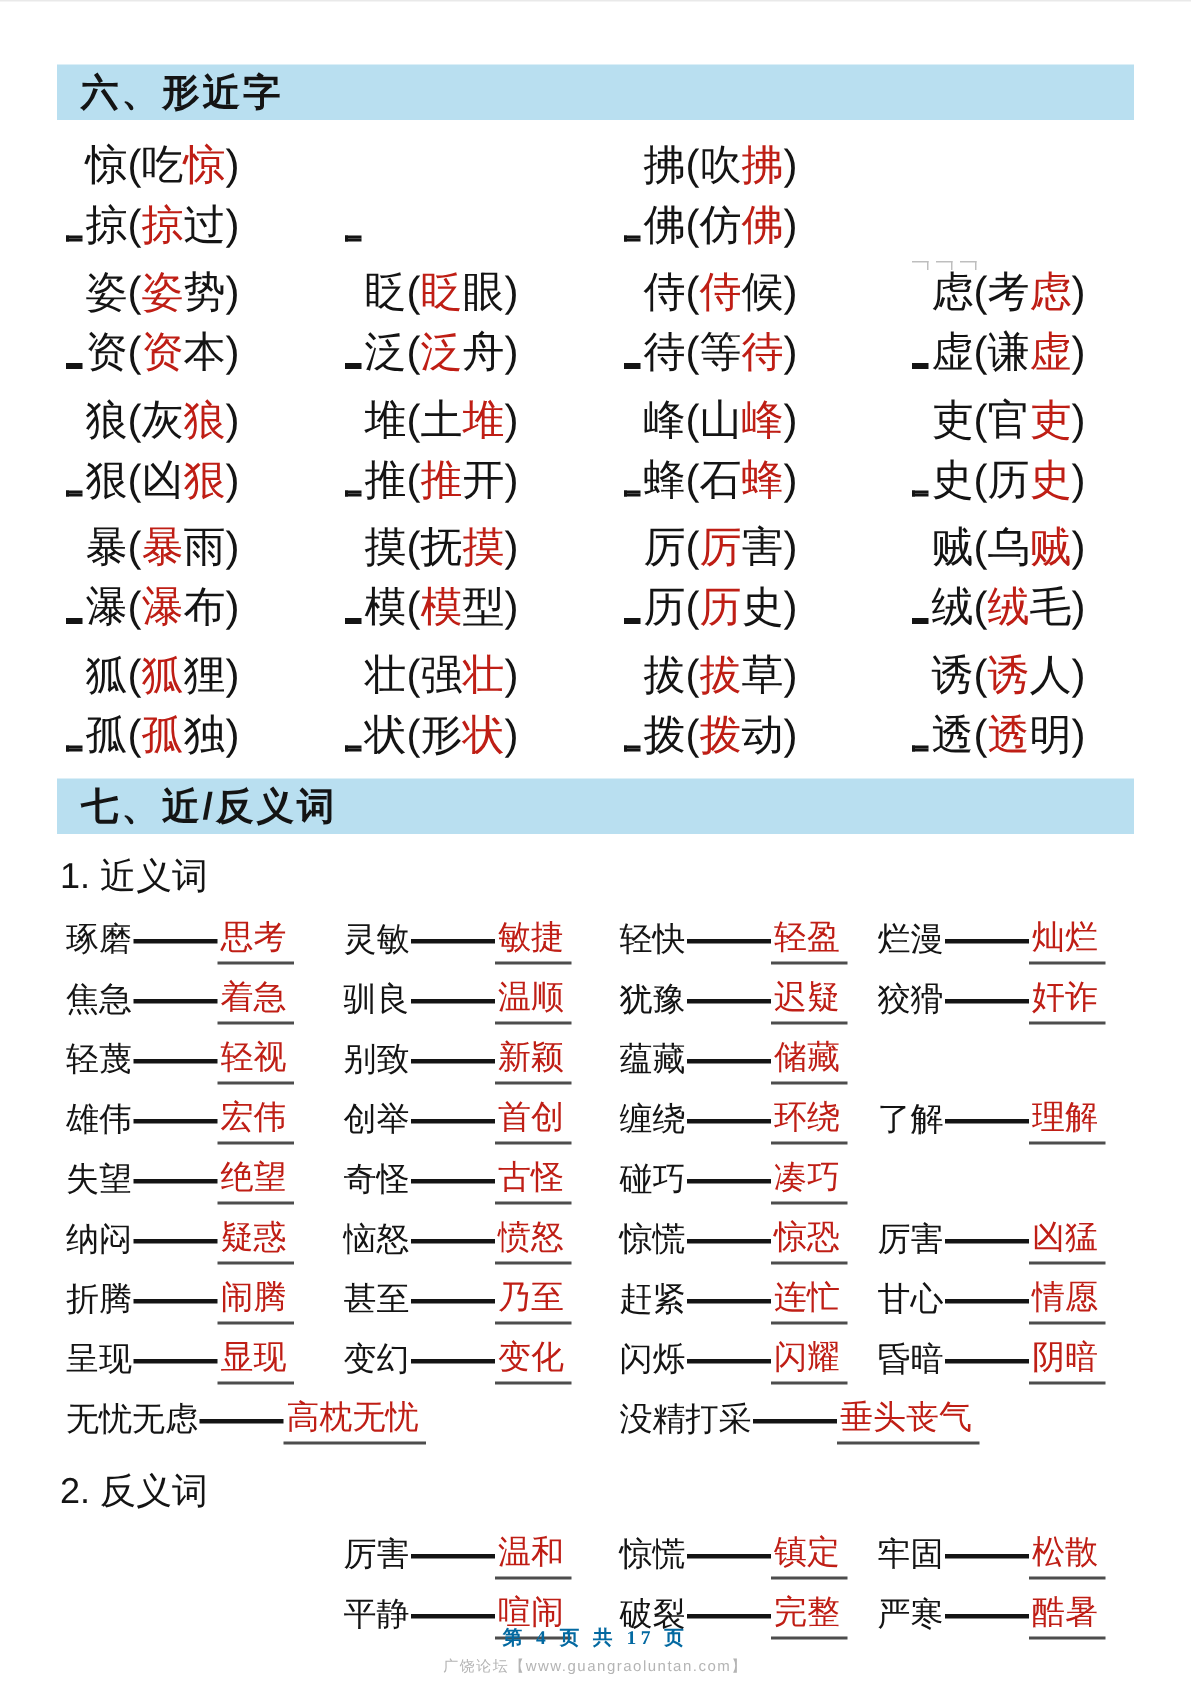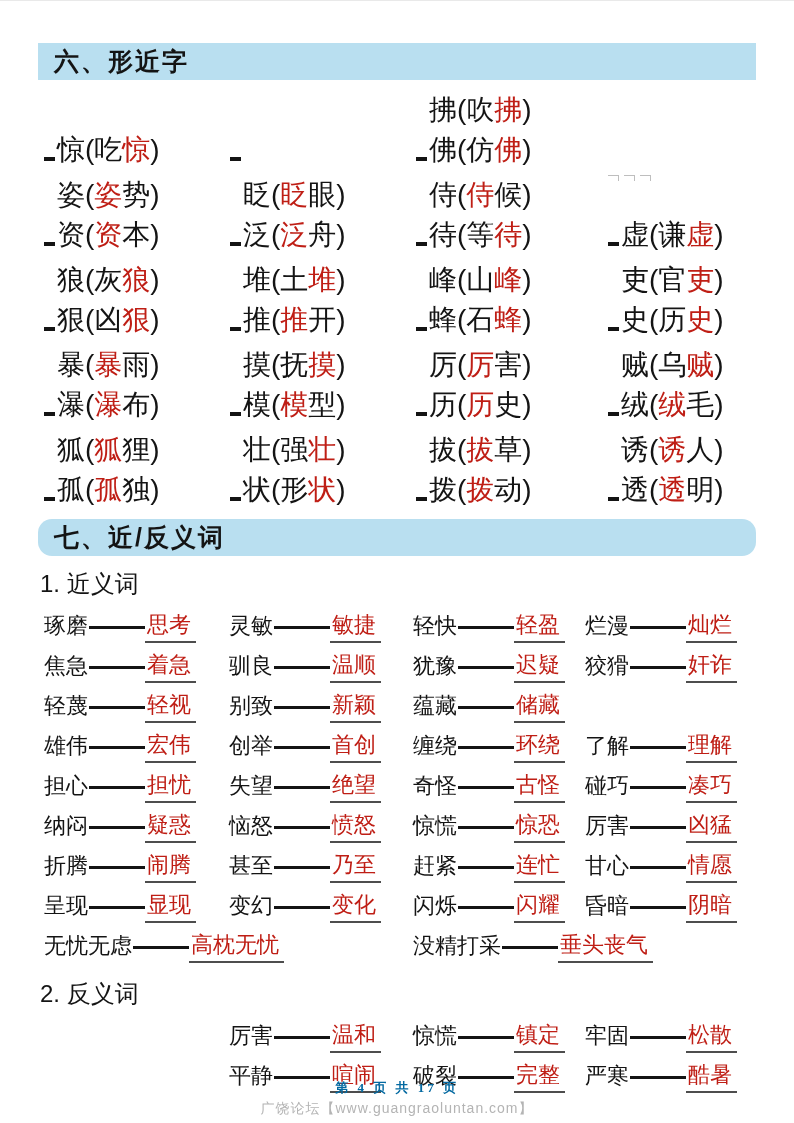--- a/index.html
+++ b/index.html
@@ -22,21 +22,21 @@
   }
   .band{
     height:37px;
     background:var(--band);
     display:flex;align-items:center;
     padding-left:16px;
     font-size:25px;
     font-weight:600;
     letter-spacing:2px;
   }
-  .band2{margin-top:2px;border-radius:14px;}
+  .band2{margin-top:2px;}
   
   .xjz{padding:10px 0 2px 6px;}
   .xrow{
     display:grid;
     grid-template-columns:186px 186px 192px 1fr;
     margin-bottom:5px;
   }
   .group{display:flex;align-items:flex-end;}
   .bracket{
     width:9px;flex:none;
@@ -95,37 +95,38 @@
   .footer{
     position:absolute;left:0;right:0;bottom:6px;
     text-align:center;
   }
   .f1{
     font-family:"Liberation Serif", serif;
     font-size:13px;color:#0369a1;
     letter-spacing:3px;font-weight:600;text-align:center;
   }
   .f2{
-    font-size:14px;color:#b4b4b4;
+    font-size:10px;color:#b4b4b4;
     margin-top:3px;letter-spacing:1px;
   }
 </style>
 </head>
 <body>
 
 <div class="page">
 
   <div class="band">六、形近字</div>
 
   <div class="xjz" id="xjz">
       <div class="xrow">
         <div class="group">
           <span class="bracket"></span>
           <div class="glines">
             <div class="gline"><span class="k">惊(吃</span><span class="r">惊</span><span class="k">)</span></div>
+            <div class="gline"><span class="k">掠(</span><span class="r">掠</span><span class="k">过)</span></div>
           </div>
         </div>
         <div class="group">
           <span class="bracket"></span>
         </div>
         <div class="group">
           <span class="bracket"></span>
           <div class="glines">
             <div class="gline"><span class="k">拂(吹</span><span class="r">拂</span><span class="k">)</span></div>
             <div class="gline"><span class="k">佛(仿</span><span class="r">佛</span><span class="k">)</span></div>
@@ -150,20 +151,21 @@
         <div class="group">
           <span class="bracket"></span>
           <div class="glines">
             <div class="gline"><span class="k">侍(</span><span class="r">侍</span><span class="k">候)</span></div>
             <div class="gline"><span class="k">待(等</span><span class="r">待</span><span class="k">)</span></div>
           </div>
         </div>
         <div class="group">
           <span class="bracket"></span>
           <div class="glines">
+            <div class="gline"><span class="k">虑(考</span><span class="r">虑</span><span class="k">)</span></div>
             <div class="gline"><span class="k">虚(谦</span><span class="r">虚</span><span class="k">)</span></div>
           </div>
         </div>
       </div>
       <div class="xrow">
         <div class="group">
           <span class="bracket"></span>
           <div class="glines">
             <div class="gline"><span class="k">狼(灰</span><span class="r">狼</span><span class="k">)</span></div>
             <div class="gline"><span class="k">狠(凶</span><span class="r">狠</span><span class="k">)</span></div>
@@ -337,25 +339,20 @@
           <span class="dash"></span>
           <span class="ans">环绕</span>
         </span>
         <span class="pair">
           <span class="w">了解</span>
           <span class="dash"></span>
           <span class="ans">理解</span>
         </span>
       </div>
       <div class="srow">
-        <span class="pair">
-          <span class="w">担心</span>
-          <span class="dash"></span>
-          <span class="ans">担忧</span>
-        </span>
         <span class="pair">
           <span class="w">失望</span>
           <span class="dash"></span>
           <span class="ans">绝望</span>
         </span>
         <span class="pair">
           <span class="w">奇怪</span>
           <span class="dash"></span>
           <span class="ans">古怪</span>
         </span>

